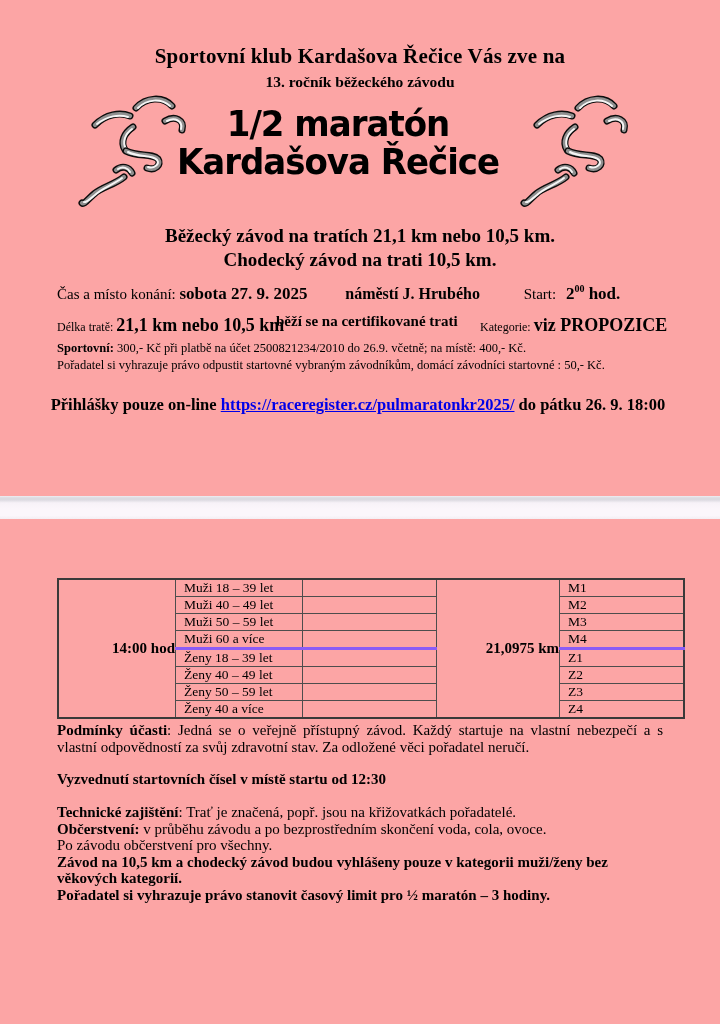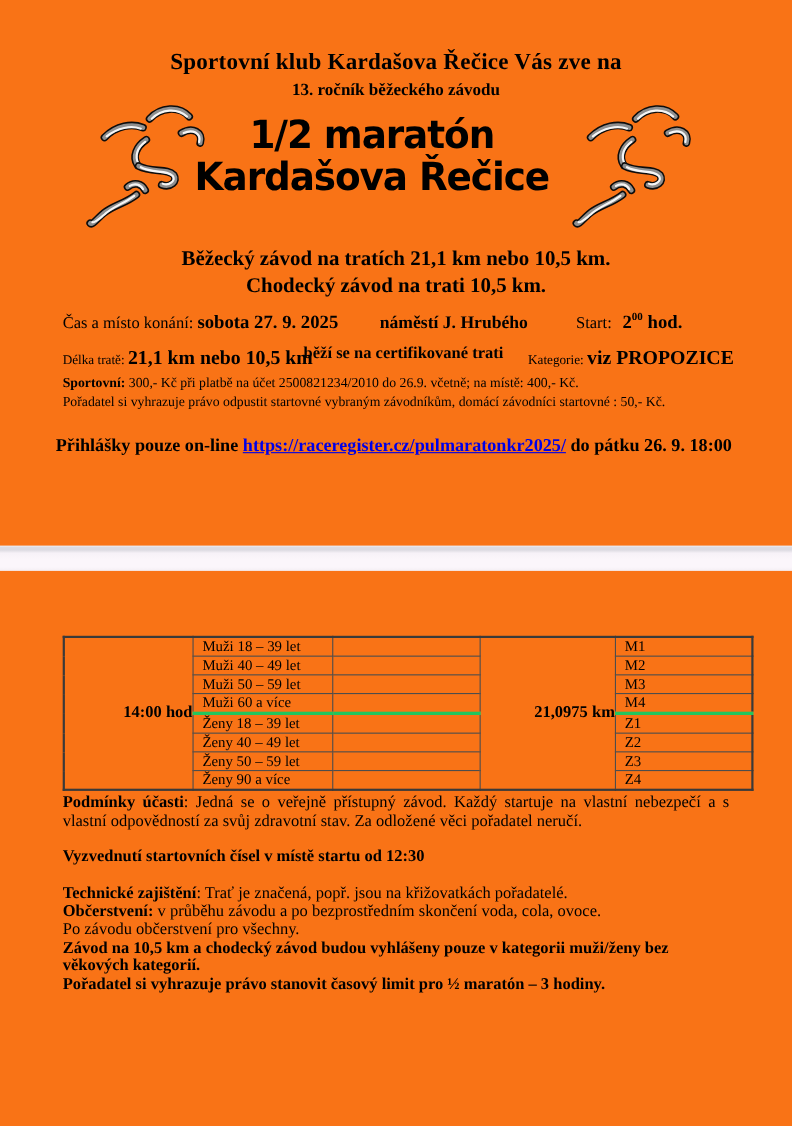--- a/index.html
+++ b/index.html
@@ -1,16 +1,16 @@
 <!DOCTYPE html>
 <html><head>
 <meta charset="utf-8">
 <style>
   html,body{margin:0;padding:0;background:#ffffff;}
-  .page{position:relative;width:720px;height:1024px;background:#f97316;overflow:hidden;
+  .page{position:relative;width:720px;height:1024px;background:#fca5a5;overflow:hidden;
         font-family:"Liberation Serif",serif;color:#000;}
 
   
   .title1{position:absolute;top:44px;left:0;width:720px;text-align:center;
           font-size:21px;font-weight:bold;letter-spacing:.2px;}
   .title2{position:absolute;top:73px;left:0;width:720px;text-align:center;
           font-size:15.5px;font-weight:bold;}
 
   .runner{position:absolute;top:93px;width:142px;height:120px;}
   .runner-left{left:76px;}
@@ -55,21 +55,21 @@
         #f0eef3 0%, #dcdae1 8%, #dcdae1 17%, #f7f2f8 30%,
         #fbf6fb 55%, #fbf6fb 85%, #f3eef3 100%);}
 
   
   .cat-table{position:absolute;top:578px;left:57px;border-collapse:collapse;
              width:604px;table-layout:fixed;}
   .cat-table td{border:1px solid #4d4d4d;height:16px;font-size:13.5px;
                 padding:0 0 0 8px;vertical-align:middle;overflow:hidden;}
   .cat-table{border:2px solid #3a3a3a;}
   .cat-table .span-cell{font-size:15px;font-weight:bold;text-align:right;padding:0;}
-  .cat-table .thick{border-bottom:3px solid #22c55e;}
+  .cat-table .thick{border-bottom:3px solid #8b5cf6;}
   .col-time{width:116px;} .col-cat{width:118px;} .col-empty{width:125px;}
   .col-dist{width:122px;} .col-code{width:115px;}
 
   
   .bottom-block{position:absolute;top:722px;left:57px;width:606px;font-size:15px;}
   .bottom-block p{margin:0;}
   .bottom-block .b{font-weight:bold;}
   .p-cond{line-height:17px;text-align:justify;text-align-last:left;margin-bottom:15px !important;}
   .p-pickup{font-weight:bold;margin-bottom:16px !important;}
   .p-flow{line-height:16.5px;}
@@ -209,21 +209,21 @@
       <td>Ženy 40 – 49 let</td>
       <td></td>
       <td>Z2</td>
     </tr>
     <tr>
       <td>Ženy 50 – 59 let</td>
       <td></td>
       <td>Z3</td>
     </tr>
     <tr>
-      <td>Ženy 90 a více</td>
+      <td>Ženy 40 a více</td>
       <td></td>
       <td>Z4</td>
     </tr>
   </tbody>
     </table>
 
   <div class="bottom-block">
     <p class="p-cond"><span class="b">Podmínky účasti</span><span>: Jedná se o veřejně přístupný závod. Každý startuje na vlastní nebezpečí a s vlastní odpovědností za svůj zdravotní stav. Za odložené věci pořadatel neručí.</span></p>
 
     <p class="p-pickup">Vyzvednutí startovních čísel v místě startu od 12:30</p>

